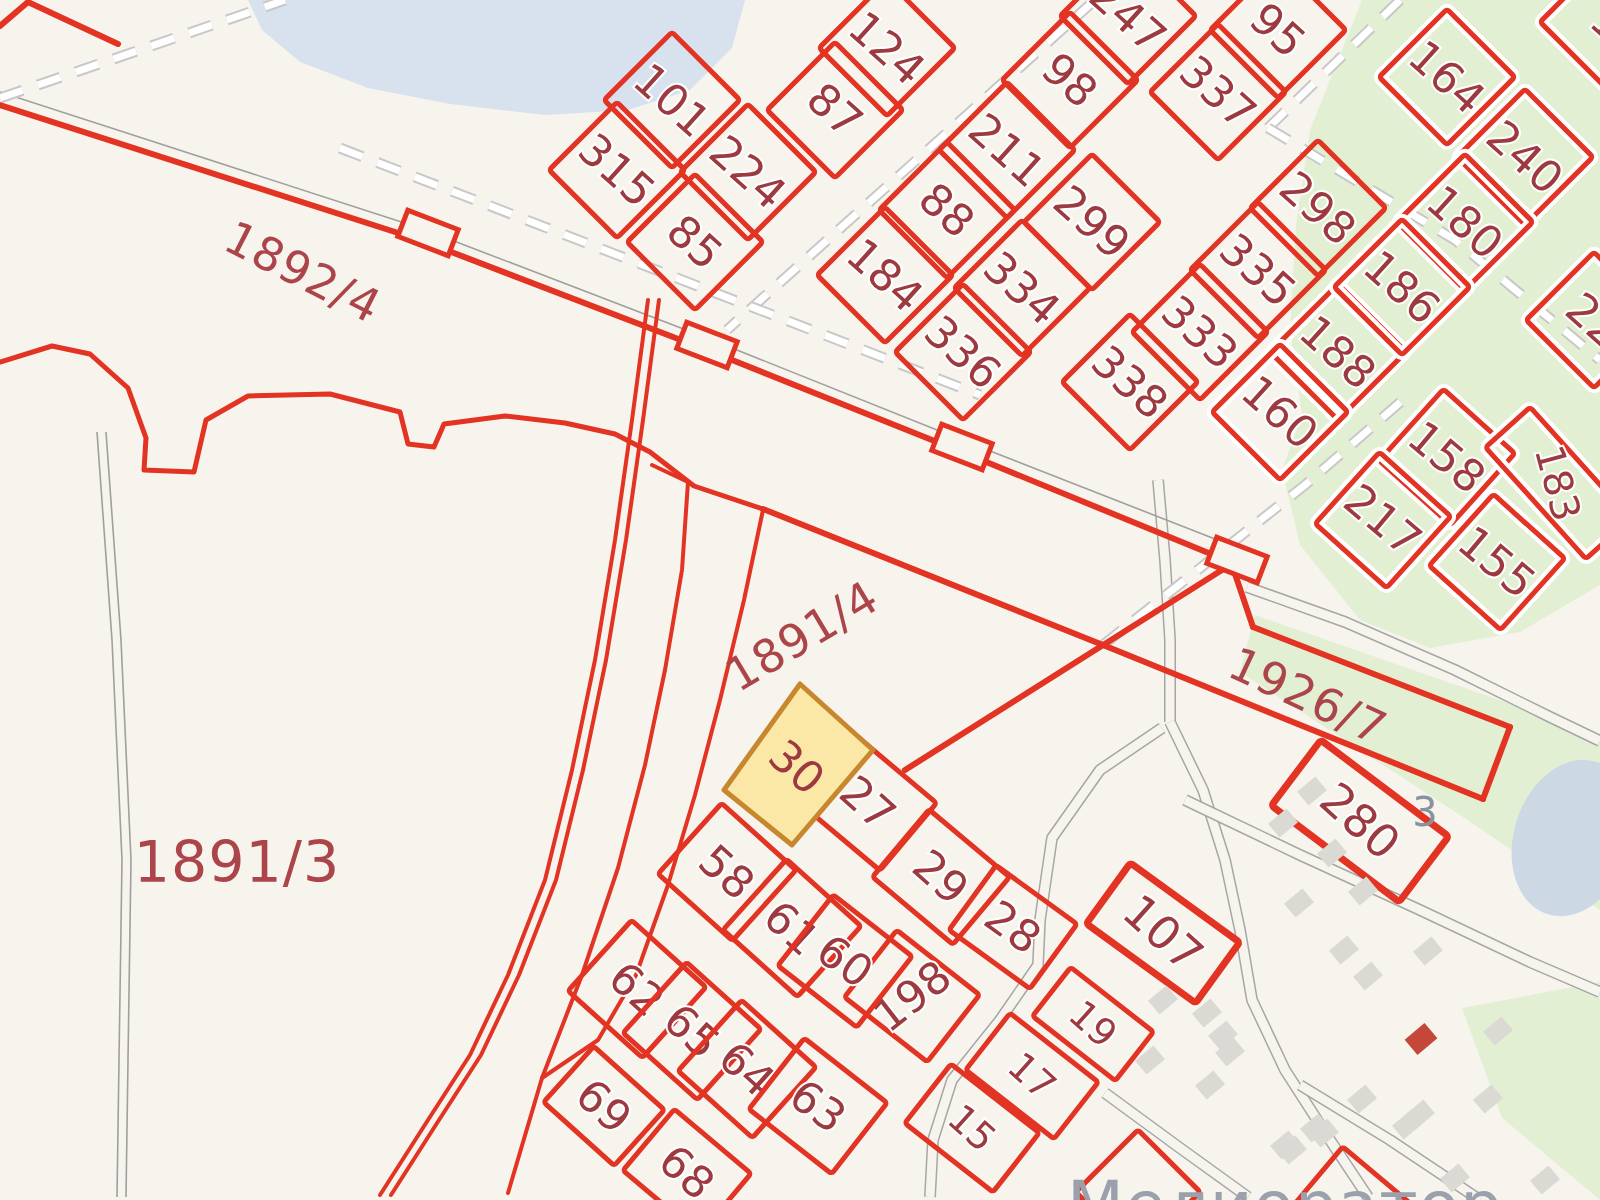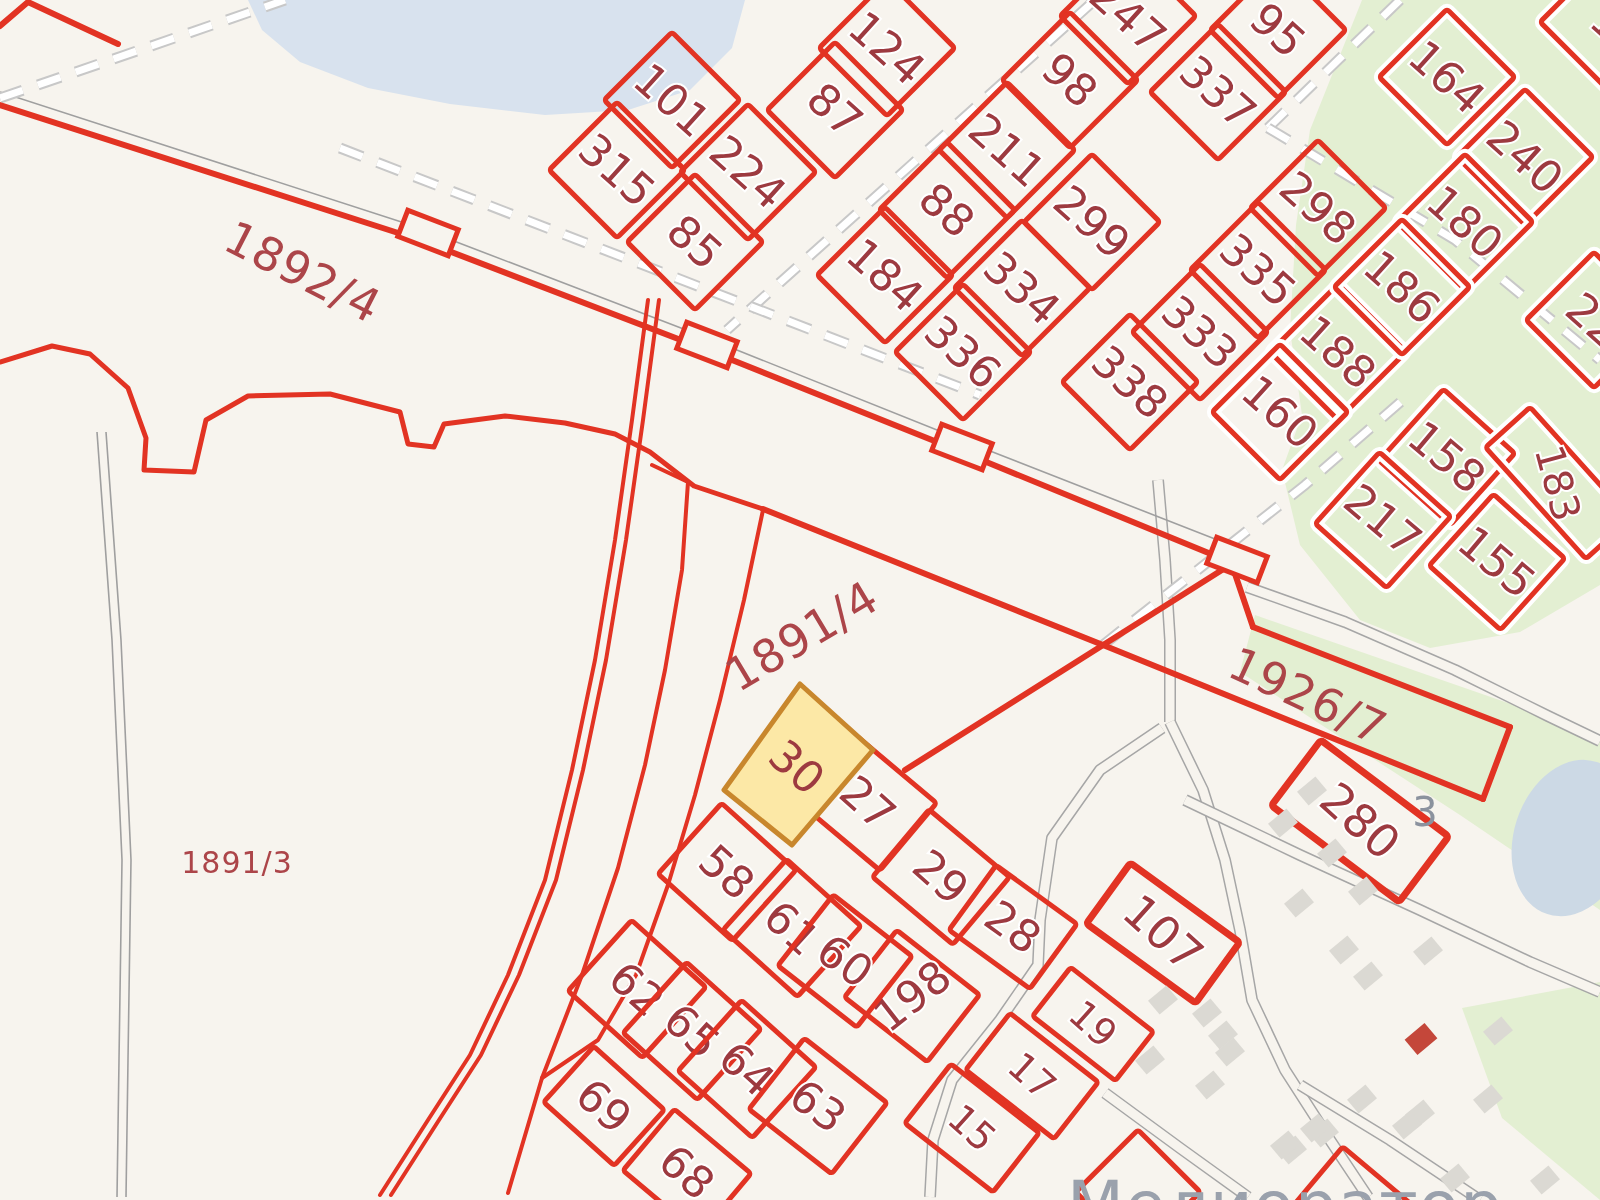--- a/index.html
+++ b/index.html
@@ -208,16 +208,16 @@
       <rect x="1303" y="1119" width="24" height="18" fill="#dbd9d3" transform="rotate(-40 1315 1128)"></rect>
       <rect x="1443" y="1169" width="24" height="18" fill="#dbd9d3" transform="rotate(-40 1455 1178)"></rect>
       <rect x="1533" y="1171" width="24" height="18" fill="#dbd9d3" transform="rotate(-40 1545 1180)"></rect>
       <rect x="1395" y="1116" width="24" height="18" fill="#dbd9d3" transform="rotate(-40 1407 1125)"></rect>
       <rect x="1408" y="1029" width="26" height="20" fill="#c4473a" transform="rotate(-40 1421 1039)"></rect>
       <text x="1425" y="812" fill="#8b929e" font-size="40" text-anchor="middle" dominant-baseline="central">3</text>
     </svg>
 
   <div class="region-label" style="left: 303px; top: 272px; font-size: 46px; transform: translate(-50%, -50%) rotate(27deg);">1892/4</div>
   <div class="region-label" style="left: 802px; top: 636px; font-size: 46px; transform: translate(-50%, -50%) rotate(-31deg);">1891/4</div>
-  <div class="region-label" style="left: 237px; top: 862px; font-size: 30px; transform: translate(-50%, -50%) rotate(0deg);">1891/3</div>
+  <div class="region-label" style="left: 237px; top: 862px; font-size: 57px; transform: translate(-50%, -50%) rotate(0deg);">1891/3</div>
   <div class="region-label" style="left: 1308px; top: 696px; font-size: 46px; transform: translate(-50%, -50%) rotate(25deg);">1926/7</div>
   <div class="settlement-label" style="left: 1285px; top: 1205px; font-size: 66px; transform: translate(-50%, -50%);">Мелиоратор</div>
 </div>
 
 </body></html>

